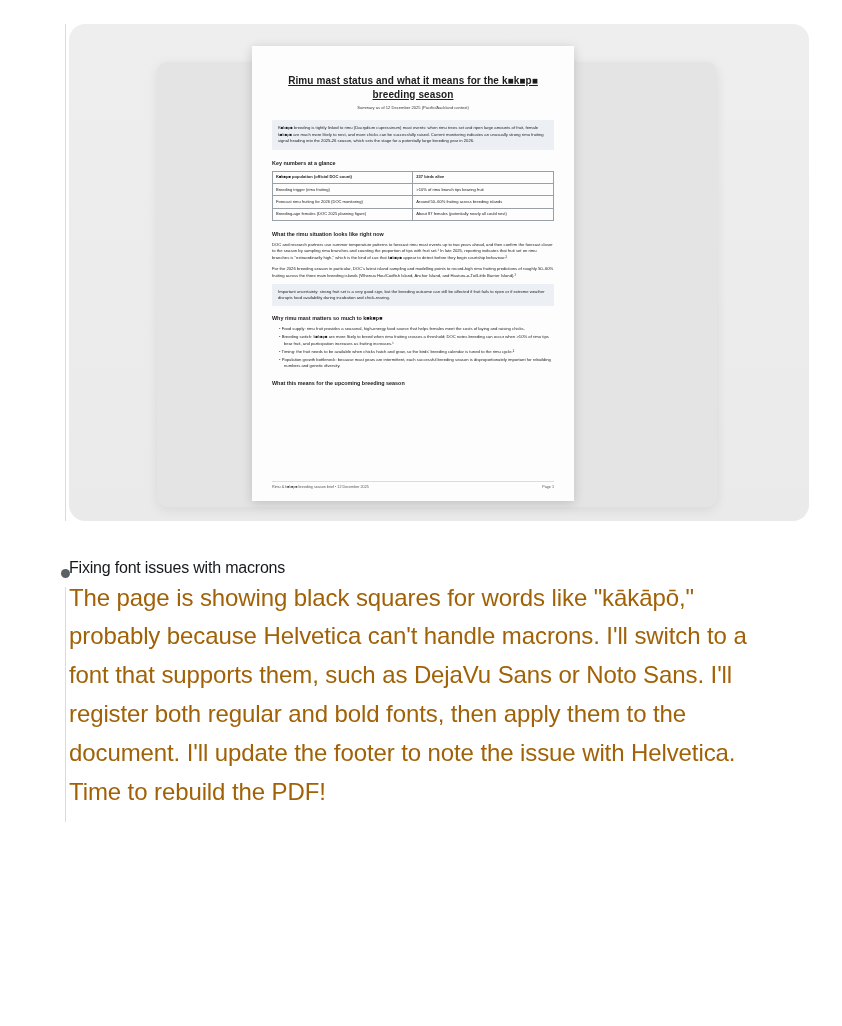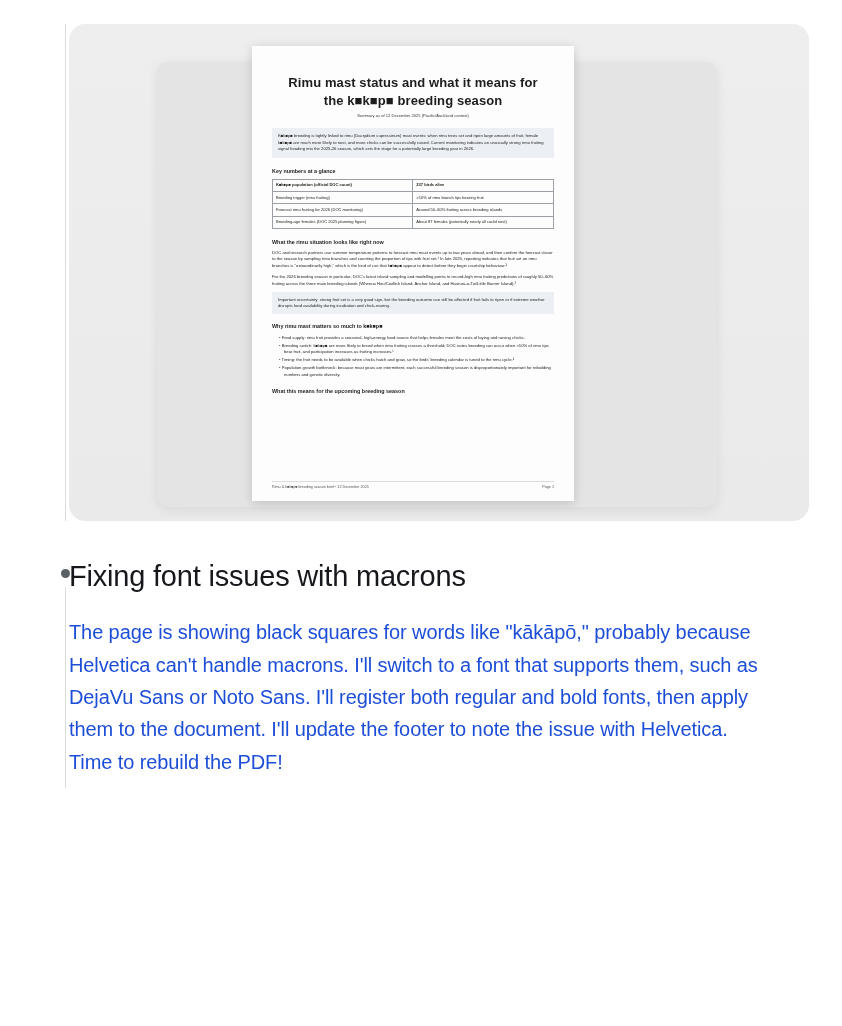--- a/index.html
+++ b/index.html
@@ -89,26 +89,27 @@
     background: #fdfdfd;
     box-shadow: 0 2px 10px rgba(0,0,0,0.16);
     box-sizing: border-box;
     padding: 20px 20px 10px 20px;
     font-size: 4.2px;
     line-height: 1.5;
     color: #1d1d1d;
     overflow: hidden;
   }
   .doc h1 {
-    font-size: 13px;
+    font-size: 10px;
     line-height: 1.35;
     text-align: center;
     margin: 8px 14px 4px 14px;
     font-weight: bold;
     letter-spacing: 0.1px;
+    text-decoration: underline;
   }
   .doc .subtitle {
     text-align: center;
     font-size: 4.1px;
     color: #3a3a3a;
     margin-bottom: 9px;
   }
   .doc .summary-box {
     background: #eceff4;
     padding: 5px 6px;
@@ -189,30 +190,30 @@
   }
   .msg-rail {
     position: absolute;
     left: 41px;
     top: 30px;
     bottom: -10px;
     width: 1px;
     background: #d9dbdd;
   }
   .msg-title {
-    font-size: 29px;
+    font-size: 16px;
     line-height: 1.35;
     color: #16181c;
     letter-spacing: -0.2px;
-    margin-bottom: 20px;
+    margin-bottom: 0;
   }
   .msg-body {
-    font-size: 20px;
+    font-size: 24px;
     line-height: 1.62;
-    color: #1d4ed8;
+    color: #a16207;
     letter-spacing: -0.1px;
     max-width: 700px;
   }
 </style>
 </head>
 <body>
 
 <div class="page">
 
 

